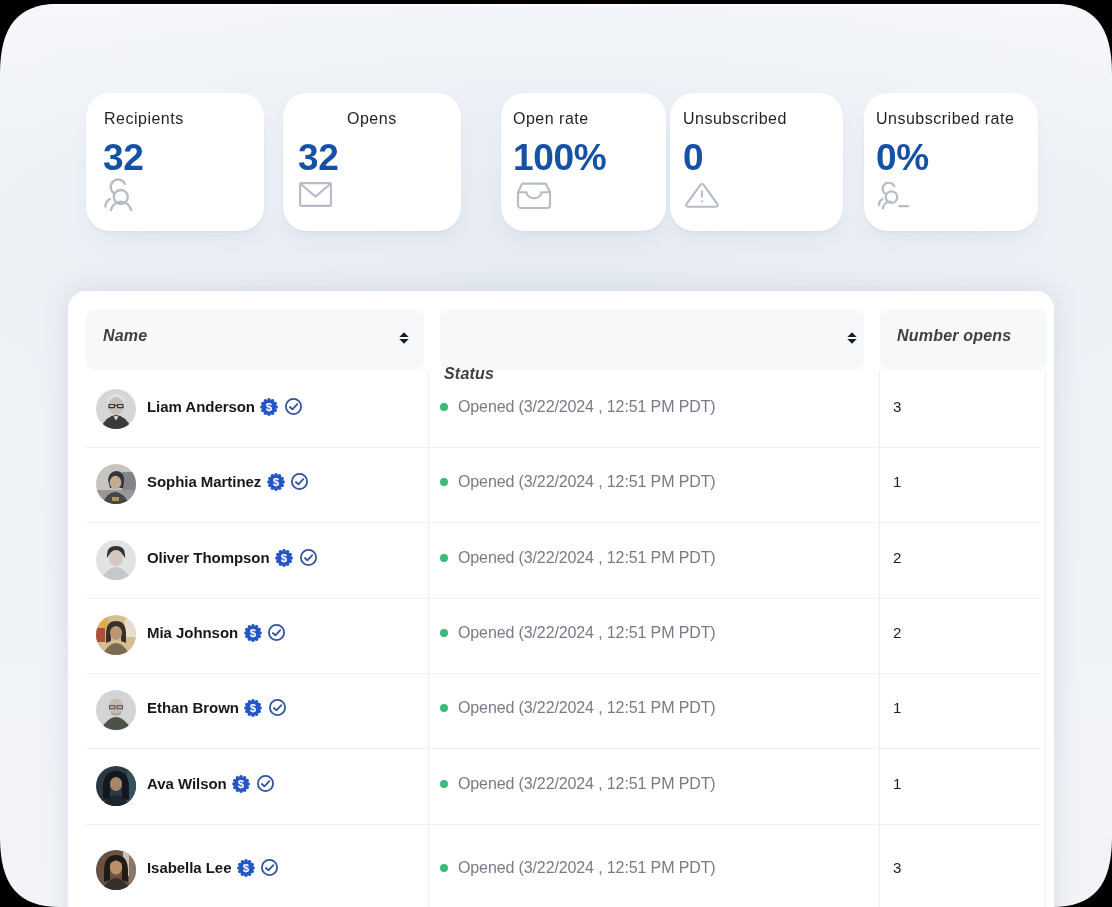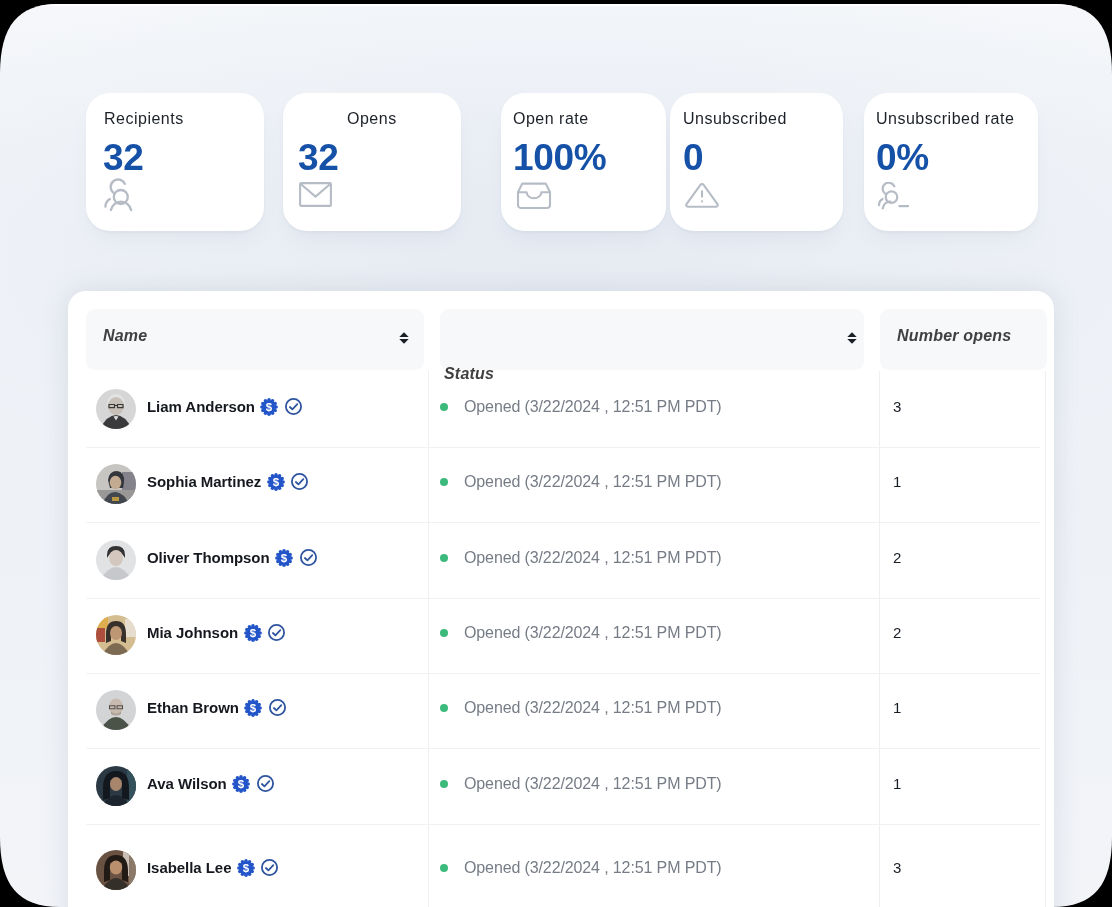--- a/index.html
+++ b/index.html
@@ -16,21 +16,21 @@
 .card .ic{position:absolute;top:89px;}
 .card .t,.card .n,.card .ic{transform:translateZ(0);}
 .tcard{position:absolute;left:68px;top:287px;width:986px;height:660px;background:#fff;border-radius:18px;
   box-shadow:0 0 26px rgba(120,136,162,.20);}
 .hblk{position:absolute;top:18px;height:61px;background:#f7f8f9;border-radius:9px;}
 .htxt{position:absolute;font-size:16px;font-weight:700;color:#404040;letter-spacing:.2px;font-style:italic;}
 .vline{position:absolute;top:80px;bottom:0;width:1px;background:#edeff2;}
 .row{position:absolute;left:18px;width:954px;height:75px;border-bottom:1px solid #f1f2f4;}
 .av{position:absolute;left:10px;top:17px;width:40px;height:40px;border-radius:50%;overflow:hidden;}
 .nm{position:absolute;left:61px;top:-3px;height:75px;display:flex;align-items:center;gap:5.5px;font-size:15px;font-weight:700;color:#15181e;letter-spacing:-0.05px;white-space:nowrap;}
-.st{position:absolute;left:354px;top:-3px;height:75px;display:flex;align-items:center;gap:16px;font-size:16px;color:#767c86;white-space:nowrap;letter-spacing:-0.12px;}
+.st{position:absolute;left:354px;top:-3px;height:75px;display:flex;align-items:center;gap:10px;font-size:16px;color:#767c86;white-space:nowrap;letter-spacing:-0.12px;}
 .dot{width:8px;height:8px;border-radius:50%;background:#3cba7c;flex:0 0 auto;}
 .no{position:absolute;left:807px;top:-3px;height:75px;display:flex;align-items:center;font-size:15px;color:#181d25;}
 svg{display:block}
 </style>
 </head>
 <body>
 <div class="panel">
 
   <div class="card" style="left:86px;width:178px;">
     <div class="t" style="left:18px;">Recipients</div>

